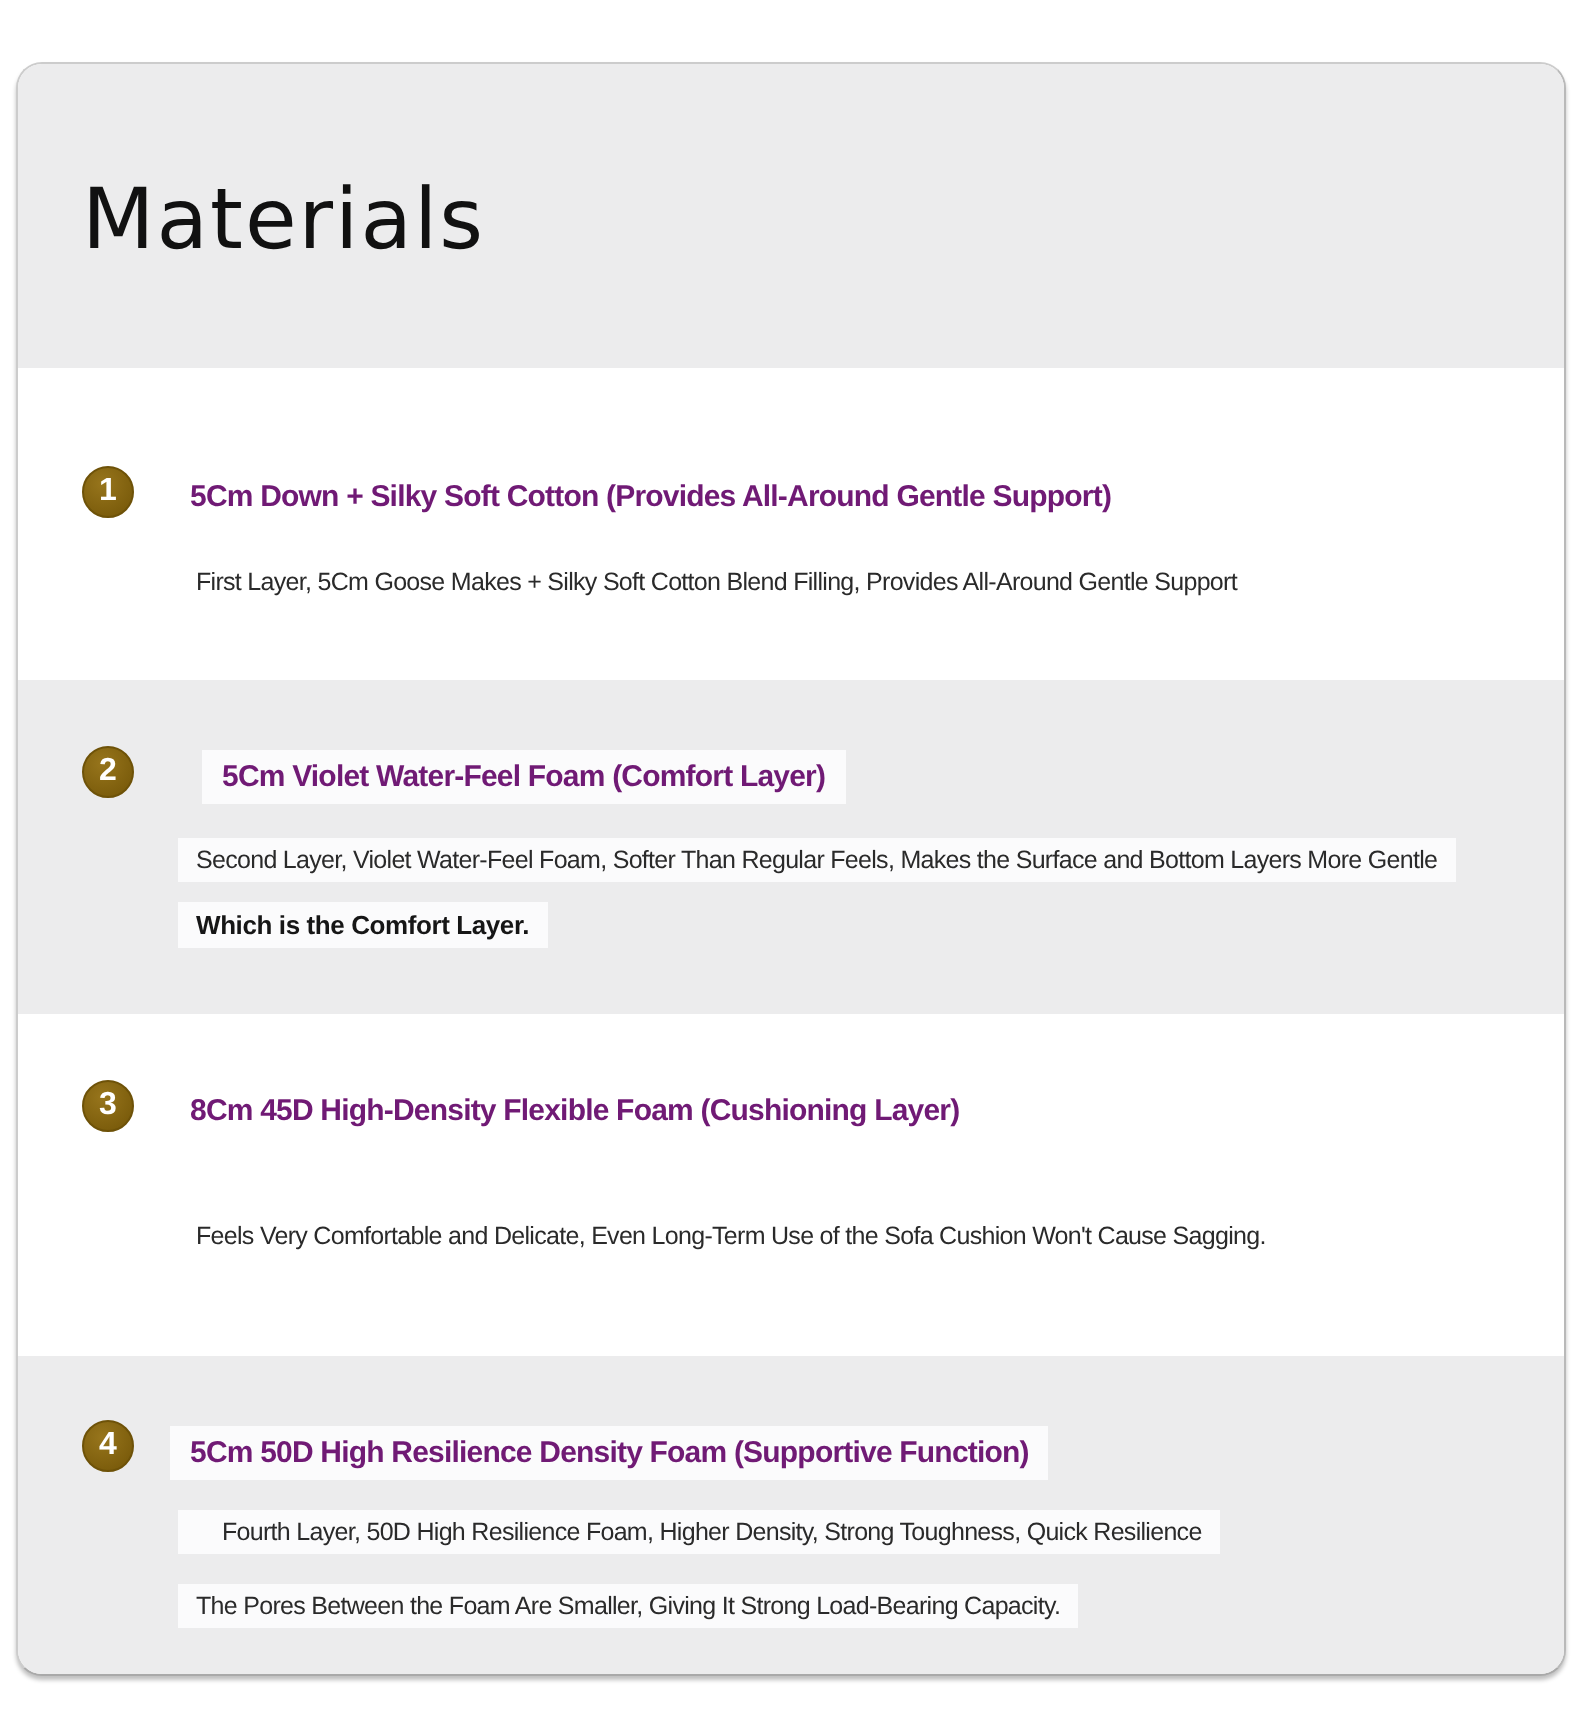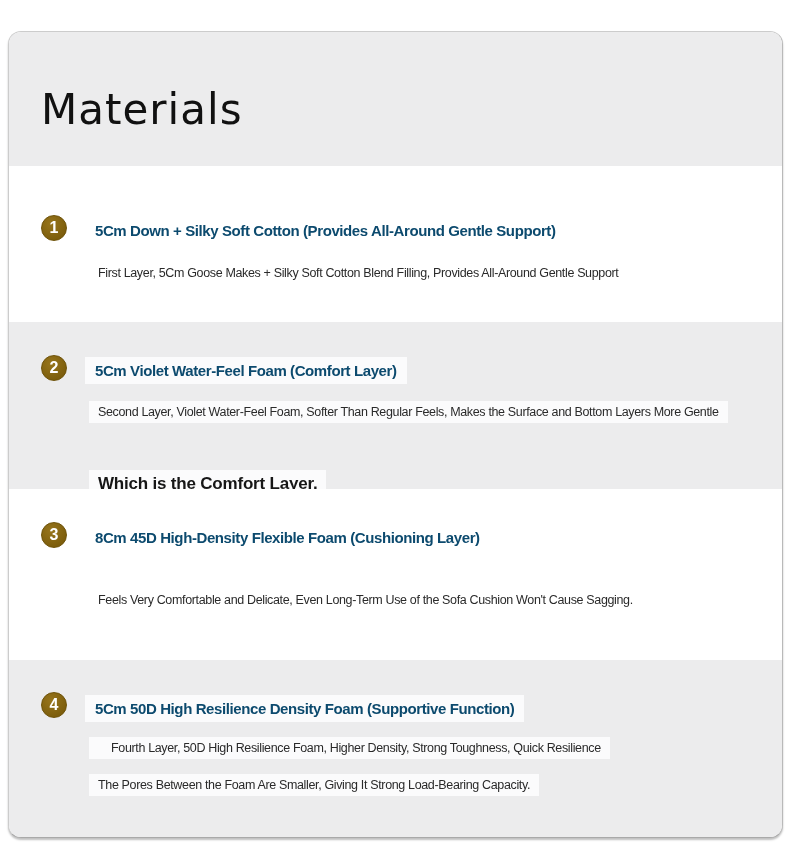--- a/index.html
+++ b/index.html
@@ -19,21 +19,21 @@
     height: 805px;
     background: #ffffff;
     border: 1px solid #cccccc;
     border-bottom-color: #a9a9a9;
     border-right-color: #b9b9b9;
     border-radius: 13px;
     box-shadow: 0 2px 2px rgba(0,0,0,0.25);
     overflow: hidden;
   }
   .card-header {
-    height: 134px;
+    height: 152px;
     background: #ececed;
   }
   .card-header h1 {
     margin: 0;
     padding: 57px 0 0 32px;
     font-family: "DejaVu Sans", "Liberation Sans", sans-serif;
     font-size: 42px;
     font-weight: 500;
     letter-spacing: 1px;
     line-height: 1;
@@ -67,25 +67,25 @@
   .sec-3 .num { top: 33px; }
   .sec-4 .num { top: 32px; }
 
   .title {
     position: absolute;
     left: 76px;
     padding: 5px 10px;
     font-size: 15px;
     font-weight: bold;
     letter-spacing: -0.4px;
-    color: #0c4a6e;
+    color: #701a75;
     white-space: nowrap;
   }
   .sec-1 .title { top: 51px; }
-  .sec-2 .title { top: 35px; }
+  .sec-2 .title { top: 35px; margin-left: 16px; }
   .sec-3 .title { top: 35px; }
   .sec-4 .title { top: 35px; }
 
   .sub {
     position: absolute;
     left: 80px;
     padding: 4px 9px;
     font-size: 12.5px;
     letter-spacing: -0.35px;
     color: #2a2a2a;
@@ -98,25 +98,24 @@
   .sec-3 .sub2 { top: 100px; }
   .sec-4 .sub1 { top: 77px; padding-left: 22px; }
   .sec-4 .sub2 { top: 114px; text-align: center; }
 
   
   .sec-gray .title,
   .sec-gray .sub {
     background: #fbfbfc;
   }
   .emph {
-    font-size: 17px;
+    font-size: 13px;
     font-weight: bold;
     letter-spacing: -0.2px;
     color: #161616;
-    margin-top: 37px;
   }
 </style>
 </head>
 <body>
 
 <div class="card">
 
   <header class="card-header">
     <h1>Materials</h1>
   </header>

